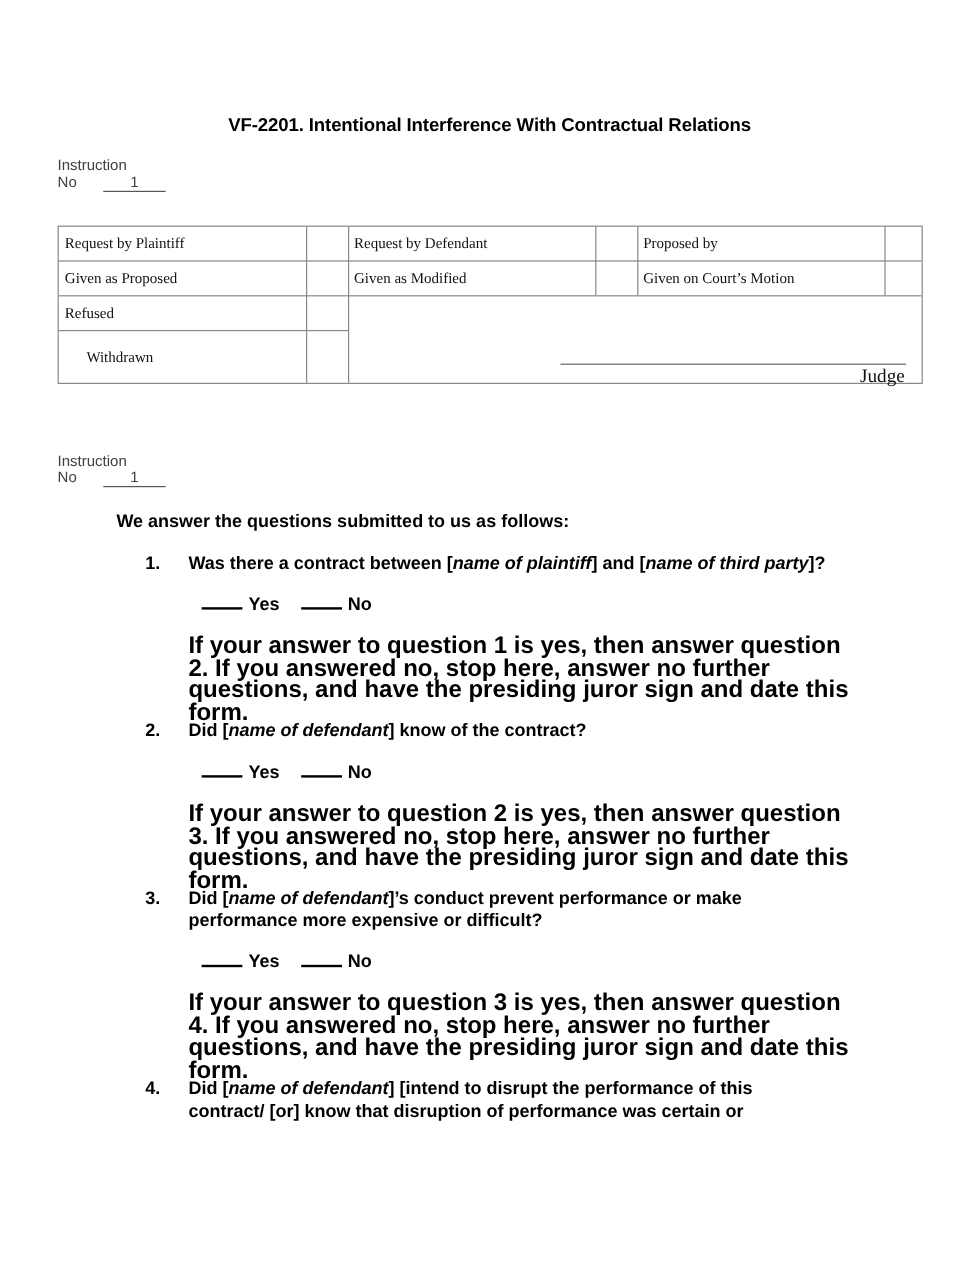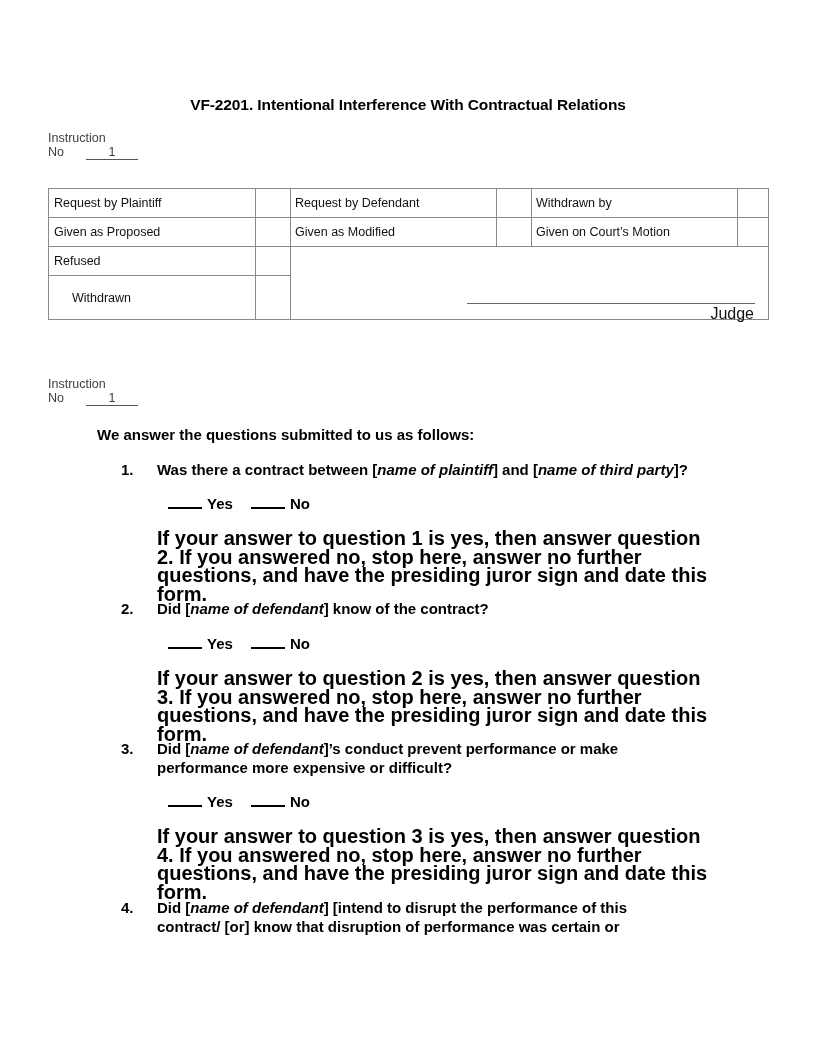--- a/index.html
+++ b/index.html
@@ -1,20 +1,20 @@
 <!DOCTYPE html>
 <html><head>
   <meta charset="utf-8">
   <style>
     html, body { margin: 0; padding: 0; background: #ffffff; }
     body { width: 816px; height: 1056px; position: relative; overflow: hidden; font-family: "Liberation Sans", sans-serif; color: #000; }
     .title { position: absolute; top: 96px; left: 0; width: 816px; text-align: center; font-weight: bold; font-size: 15.5px; letter-spacing: -0.1px; }
     .instr { position: absolute; left: 48px; font-size: 12.5px; line-height: 14px; color: #404040; }
     .instr .no-line { display: inline-block; margin-left: 22px; width: 52px; border-bottom: 1px solid #555; text-align: center; line-height: 13px; }
-    .req-table { position: absolute; top: 188px; left: 48px; width: 721px; height: 132px; border: 1px solid #888; box-sizing: border-box; }
+    .req-table { position: absolute; top: 188px; left: 48px; width: 721px; height: 132px; border: 1px solid #888; box-sizing: border-box; font-family: Liberation Serif, serif; }
     .cell { position: absolute; font-size: 12.5px; color: #111; box-sizing: border-box; padding-left: 5px; }
     .vline { position: absolute; width: 0; border-left: 1px solid #888; }
     .hline { position: absolute; height: 0; border-top: 1px solid #888; }
     .judge-line { position: absolute; left: 418px; top: 114px; width: 288px; border-top: 1px solid #666; }
     .judge-label { position: absolute; right: 14px; top: 116px; font-size: 16px; color: #111; }
     .intro { position: absolute; left: 97px; top: 426px; font-weight: bold; font-size: 15px; }
     .q { position: absolute; left: 121px; width: 620px; font-weight: bold; font-size: 15px; line-height: 18.5px; }
     .q .num { position: absolute; left: 0; top: 0; }
     .q .text { position: absolute; left: 36px; width: 580px; }
     .q .text i { font-style: italic; }
@@ -44,21 +44,21 @@
     <div class="vline" style="left:206px; top:0; height:130px;"></div>
     <div class="vline" style="left:241px; top:0; height:130px;"></div>
     <div class="vline" style="left:447px; top:0; height:57px;"></div>
     <div class="vline" style="left:482px; top:0; height:57px;"></div>
     <div class="vline" style="left:688px; top:0; height:57px;"></div>
 
     <div class="cell" style="left:0; top:7px;">Request by Plaintiff</div>
     <div class="cell" style="left:207px; top:1px; width:34px; height:27px;"></div>
     <div class="cell" style="left:241px; top:7px;">Request by Defendant</div>
     <div class="cell" style="left:448px; top:1px; width:34px; height:27px;"></div>
-    <div class="cell" style="left:482px; top:7px;">Withdrawn by</div>
+    <div class="cell" style="left:482px; top:7px;">Proposed by</div>
     <div class="cell" style="left:689px; top:1px; width:30px; height:27px;"></div>
 
     <div class="cell" style="left:0; top:36px;">Given as Proposed</div>
     <div class="cell" style="left:207px; top:29px; width:34px; height:28px;"></div>
     <div class="cell" style="left:241px; top:36px;">Given as Modified</div>
     <div class="cell" style="left:448px; top:29px; width:34px; height:28px;"></div>
     <div class="cell" style="left:482px; top:36px;">Given on Court’s Motion</div>
     <div class="cell" style="left:689px; top:29px; width:30px; height:28px;"></div>
 
     <div class="cell" style="left:0; top:65px;">Refused</div>

